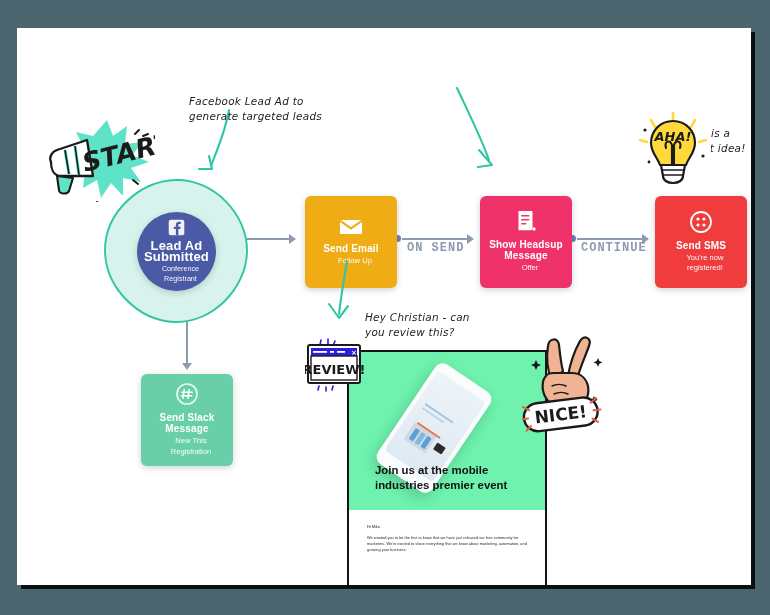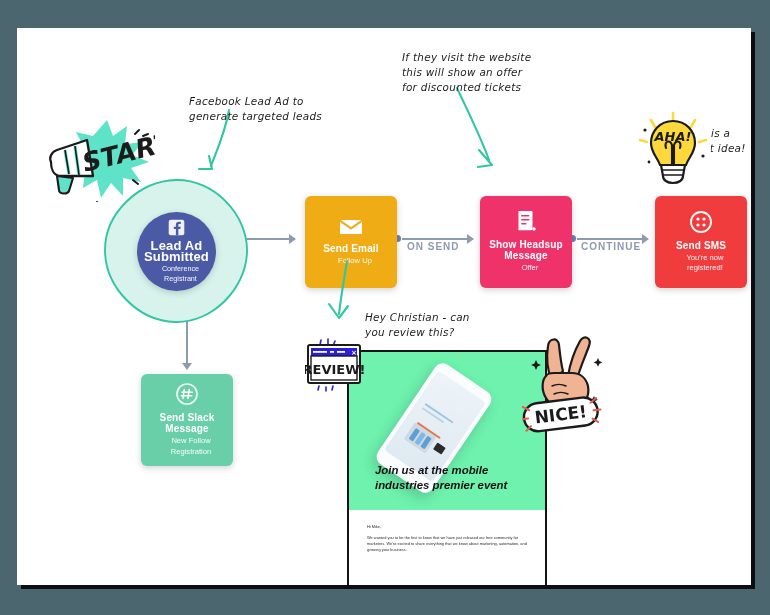--- a/index.html
+++ b/index.html
@@ -109,24 +109,25 @@
   }
   .conn-arrow-down {
     position: absolute;
     width: 0; height: 0;
     border-left: 5px solid transparent;
     border-right: 5px solid transparent;
     border-top: 7px solid #8e9ab0;
   }
   .conn-label {
     position: absolute;
-    font-size: 10px;
+    font-size: 12px;
     font-weight: bold;
     letter-spacing: 1px;
     color: #8e9ab0;
+    font-family: Liberation Mono, monospace;
   }
   .port {
     position: absolute;
     width: 7px; height: 7px;
     border-radius: 50%;
     background: #6d7fb5;
   }
 
   
   .note {
@@ -163,21 +164,20 @@
     border: 2.5px solid #141414;
     background: #ffffff;
     box-sizing: border-box;
     overflow: hidden;
   }
   #email-hero {
     position: relative;
     height: 158px;
     background: #6ef2ae;
     overflow: hidden;
-    font-style: italic;
   }
   #email-headline {
     position: absolute;
     left: 26px; bottom: 18px;
     width: 155px;
     font-size: 11.4px;
     font-weight: bold;
     color: #101010;
     line-height: 14.5px;
   }
@@ -294,40 +294,37 @@
   </div>
 
   <div class="node" id="node-slack">
     <span class="n-icon">
       <svg width="22" height="22" viewBox="0 0 22 22">
         <circle cx="11" cy="11" r="10" fill="none" stroke="#ffffff" stroke-width="1.7" opacity=".85"></circle>
         <path d="M8.2 6.4 7 15.4M13.2 6.4 12 15.4M5.9 9.2h10.4M5.4 12.8h10.4" stroke="#ffffff" stroke-width="1.5" stroke-linecap="round" fill="none"></path>
       </svg>
     </span>
     <span class="n-title">Send Slack Message</span>
-    <span class="n-sub">New Follow Registration</span>
+    <span class="n-sub">New This Registration</span>
   </div>
 
   <svg style="position:absolute; left:0; top:0; width:734px; height:557px; pointer-events:none;">
 
     <path d="M212 82 C208 105, 200 122, 194 138" fill="none" stroke="#2fc6a4" stroke-width="2.1" stroke-linecap="round"></path>
     <path d="M182 141 L195 141 L192 128" fill="none" stroke="#2fc6a4" stroke-width="2.1" stroke-linecap="round" stroke-linejoin="round"></path>
 
     <path d="M440 60 C455 92, 465 112, 472 132" fill="none" stroke="#2fc6a4" stroke-width="2.1" stroke-linecap="round"></path>
     <path d="M462 122 L475 137 L461 139" fill="none" stroke="#2fc6a4" stroke-width="2.1" stroke-linecap="round" stroke-linejoin="round"></path>
 
     <path d="M330 233 C327 252, 324 268, 322 286" fill="none" stroke="#2fc6a4" stroke-width="2.1" stroke-linecap="round"></path>
     <path d="M312 276 L322 290 L331 278" fill="none" stroke="#2fc6a4" stroke-width="2.1" stroke-linecap="round" stroke-linejoin="round"></path>
   </svg>
 
   <div class="note" style="left:172px; top:66px;">Facebook Lead Ad to
 generate targeted leads</div>
-  <div class="note" style="left:385px; top:22px;">If they visit the website
-this will show an offer
-for discounted tickets</div>
   <div class="note" style="left:668px; top:98px;">This is a
 great idea!</div>
   <div class="note" style="left:348px; top:258px;margin-top:24px;">Hey Christian - can
 you review this?</div>
 
   <svg class="sticker" id="sticker-start" viewBox="0 0 112 88">
     <g>
       <path d="M64 6 L70 22 L84 12 L82 30 L100 28 L89 41 L106 48 L88 54 L98 68 L80 64 L80 82 L68 69 L58 84 L54 66 L40 74 L42 56 L26 58 L36 45 L22 36 L40 32 L33 18 L50 22 Z" fill="#5fe3c8" stroke="#ffffff" stroke-width="3.4" stroke-linejoin="round"></path>
       <path d="M64 6 L70 22 L84 12 L82 30 L100 28 L89 41 L106 48 L88 54 L98 68 L80 64 L80 82 L68 69 L58 84 L54 66 L40 74 L42 56 L26 58 L36 45 L22 36 L40 32 L33 18 L50 22 Z" fill="#5fe3c8"></path>
 

